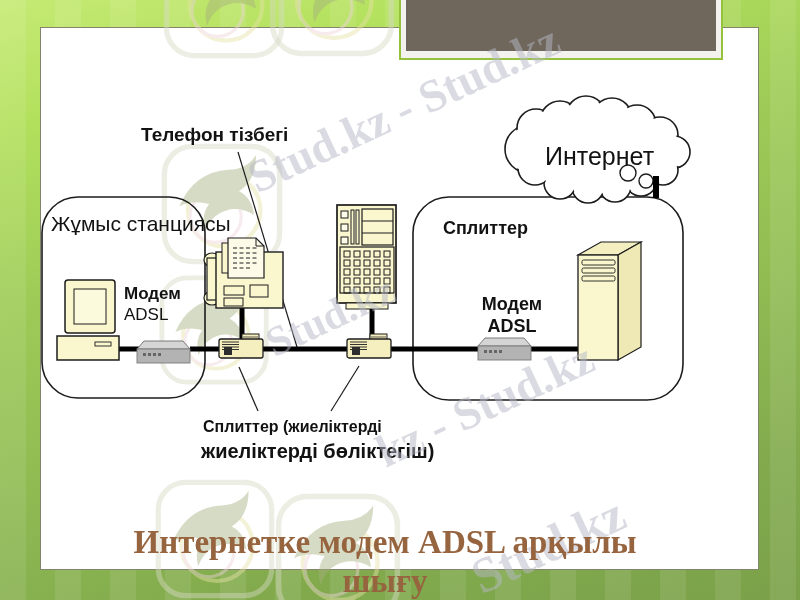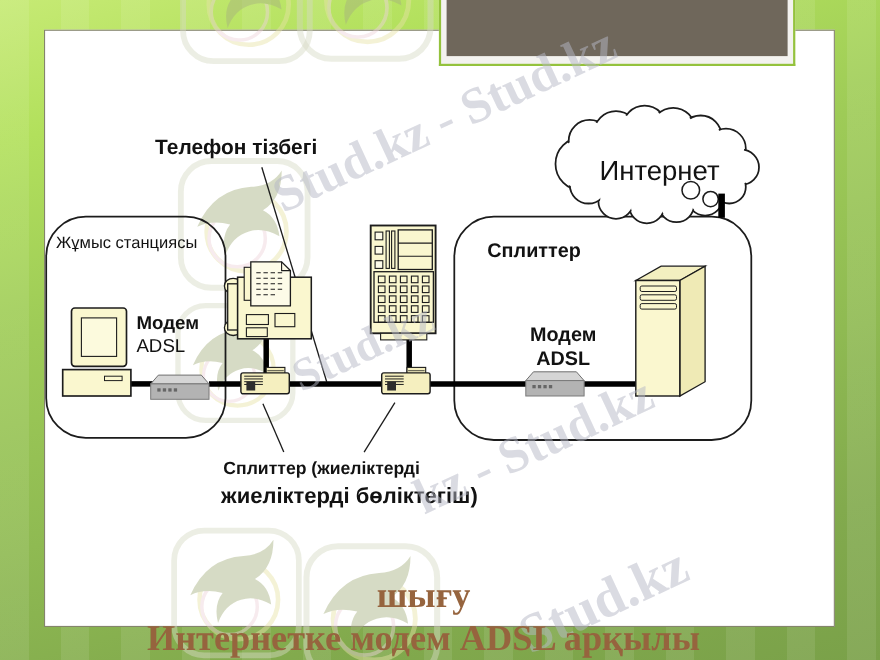--- a/index.html
+++ b/index.html
@@ -261,30 +261,30 @@
     <polygon points="618,255 641,242 641,347 618,360" fill="#efeab5" stroke="#1c1c1c" stroke-width="1.2"></polygon>
     <rect x="578" y="255" width="40" height="105" fill="#faf7cf" stroke="#1c1c1c" stroke-width="1.3"></rect>
     <rect x="582" y="260" width="33" height="5" rx="1.5" fill="#faf7cf" stroke="#1c1c1c" stroke-width="0.9"></rect>
     <rect x="582" y="268" width="33" height="5" rx="1.5" fill="#faf7cf" stroke="#1c1c1c" stroke-width="0.9"></rect>
     <rect x="582" y="276" width="33" height="5" rx="1.5" fill="#faf7cf" stroke="#1c1c1c" stroke-width="0.9"></rect>
   </g>
 </svg>
 
 <div class="lbl lbl-bold" style="left:141px;top:124px;font-size:19px">Телефон тізбегі</div>
 <div class="lbl" style="left:545px;top:142px;width:115px;text-align:left;font-size:25px">Интернет</div>
-<div class="lbl" style="left:51px;top:212px;font-size:15px">Жұмыс станциясы</div>
+<div class="lbl" style="left:51px;top:212px;font-size:21px">Жұмыс станциясы</div>
 <div class="lbl lbl-bold" style="left:124px;top:284px;font-size:17px">Модем</div>
 <div class="lbl" style="left:124px;top:305px;font-size:17px">ADSL</div>
 <div class="lbl lbl-bold" style="left:443px;top:218px;font-size:18px">Сплиттер</div>
 <div class="lbl lbl-bold" style="left:452px;top:294px;width:120px;text-align:center;font-size:18px">Модем</div>
 <div class="lbl lbl-bold" style="left:452px;top:316px;width:120px;text-align:center;font-size:18px">ADSL</div>
 <div class="lbl lbl-bold" style="left:203px;top:418px;font-size:16px">Сплиттер (жиеліктерді</div>
 <div class="lbl lbl-bold" style="left:201px;top:440px;font-size:20px">жиеліктерді бөліктегіш)</div>
 
 <div class="wmt" style="left:235px;top:82px;font-size:46px">Stud.kz - Stud.kz</div>
 <div class="wmt" style="left:368px;top:378px;font-size:46px">kz - Stud.kz</div>
 <div class="wmt" style="left:262px;top:292px;font-size:42px">Stud.kz</div>
 <div class="wmt" style="left:467px;top:516px;font-size:50px">Stud.kz</div>
 
 <div class="title-block">
+  <div>Интернетке модем ADSL арқылы</div>
   <div>шығу</div>
-  <div>Интернетке модем ADSL арқылы</div>
 </div>
 
 </body></html>

